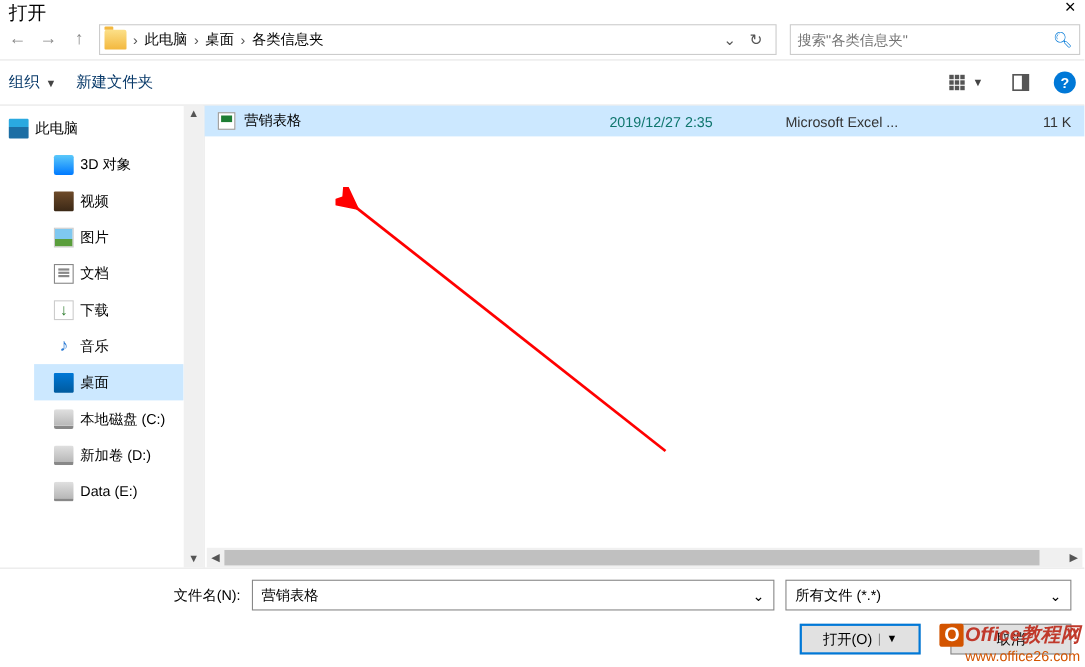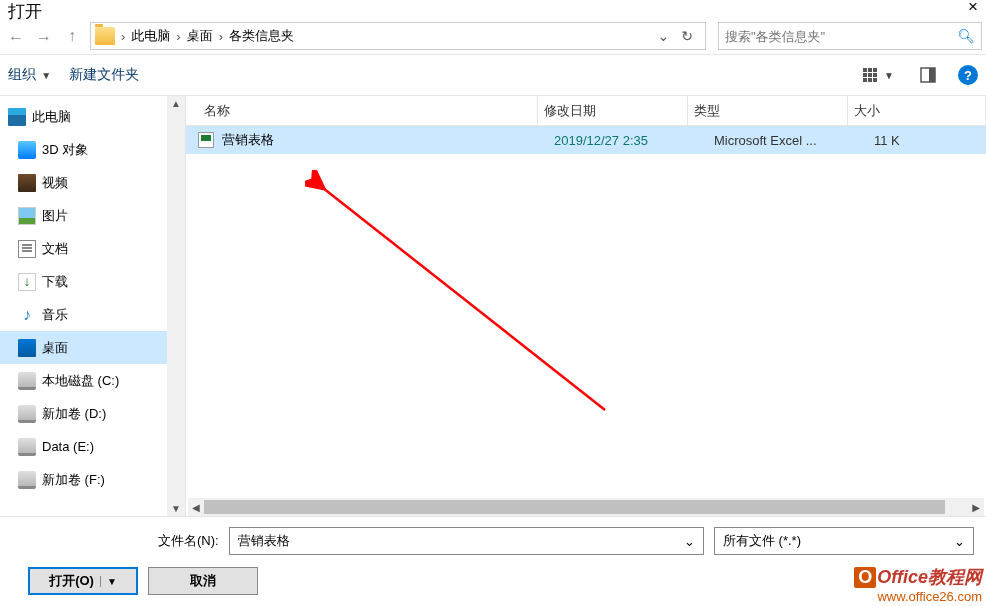--- a/index.html
+++ b/index.html
@@ -127,21 +127,21 @@
       overflow: hidden;
     }
     .tree-item {
       display: flex;
       align-items: center;
       height: 33px;
       padding-left: 8px;
       gap: 6px;
       font-size: 13px;
     }
-    .tree-item.sub { padding-left: 18px; }
+    .tree-item.sub { padding-left: 18px; margin-left: 31px; }
     .tree-item.selected { background: #cce8ff; }
     .ico { width: 18px; height: 18px; display: inline-block; flex-shrink: 0;}
     .ico-pc { background: linear-gradient(#2aa9e0 40%, #1c6ea4 40%); border-radius: 1px; }
     .ico-3d { background: linear-gradient(#5ac8fa, #007aff); border-radius: 2px; }
     .ico-video { background: linear-gradient(#6e4b2a, #3b2816); border-radius: 1px;}
     .ico-pic { background: linear-gradient(#7fc8f0 60%, #5a9e3c 60%); border: 1px solid #ccc;}
     .ico-doc { background: #fff; border: 1px solid #888; position: relative;}
     .ico-doc::after { content:""; position:absolute; left:3px; top:3px; right:3px; height:2px; background:#888; box-shadow: 0 3px #888, 0 6px #888;}
     .ico-down { background: #fff; border: 1px solid #ccc; color: #2a7a2a; text-align: center; line-height: 15px; font-size: 14px;}
     .ico-music { color: #2a7ad4; font-size: 16px; line-height: 18px; text-align: center;}
@@ -200,21 +200,21 @@
     .file-icon::after {
       content: "";
       position: absolute;
       left: 2px; top: 2px;
       width: 10px; height: 6px;
       background: #1e7e34;
     }
     .fc-name { flex: 0 0 332px; }
     .fc-date { flex: 0 0 150px; color: #0f766e; }
     .fc-type { flex: 0 0 160px; color: #333; margin-left: 10px;}
-    .fc-size { flex: 1; text-align: left; padding-right: 12px; color: #333;}
+    .fc-size { flex: 1; text-align: right; padding-right: 12px; color: #333;}
 
     .bottom-scroll {
       height: 18px;
       background: #f0f0f0;
       margin: 4px 2px 0 2px;
       display: flex;
       align-items: center;
     }
     .bottom-scroll .arr { font-size: 10px; color: #555; padding: 0 4px;}
     .bottom-scroll .track { flex: 1; position: relative;}
@@ -246,22 +246,22 @@
       height: 28px;
       border: 1px solid #888;
       padding: 0 8px;
       font-size: 13px;
       display: flex;
       align-items: center;
       justify-content: space-between;
     }
     .btn-row {
       display: flex;
-      gap: 10px;
-      font-weight: bold;
+      justify-content: flex-end;
+      gap: 27px;
     }
     .btn {
       min-width: 110px;
       height: 28px;
       border: 1px solid #888;
       background: #e1e1e1;
       font-size: 13px;
       display: flex;
       align-items: center;
       justify-content: center;
@@ -414,41 +414,31 @@
           <span>本地磁盘 (C:)</span>
         </div>
       <div class="tree-item sub">
           <span class="ico ico-disk"></span>
           <span>新加卷 (D:)</span>
         </div>
       <div class="tree-item sub">
           <span class="ico ico-disk"></span>
           <span>Data (E:)</span>
         </div>
-      <div class="tree-item sub">
-          <span class="ico ico-disk"></span>
-          <span>新加卷 (F:)</span>
-        </div>
     </div>
     <div class="side-scroll">
       <span class="arr">▲</span>
       <div class="track">
           <div class="thumb"></div>
         </div>
       <span class="arr">▼</span>
     </div>
   </div>
 
   <div class="content">
-    <div class="col-headers">
-      <div class="col col-name">名称</div>
-      <div class="col col-date">修改日期</div>
-      <div class="col col-type">类型</div>
-      <div class="col col-size">大小</div>
-    </div>
     <div class="file-list">
       <div class="file-row selected">
         <span class="file-icon"></span>
         <span class="fc-name">营销表格</span>
         <span class="fc-date">2019/12/27 2:35</span>
         <span class="fc-type">Microsoft Excel ...</span>
         <span class="fc-size">11 K</span>
       </div>
     </div>
     <div class="bottom-scroll">

